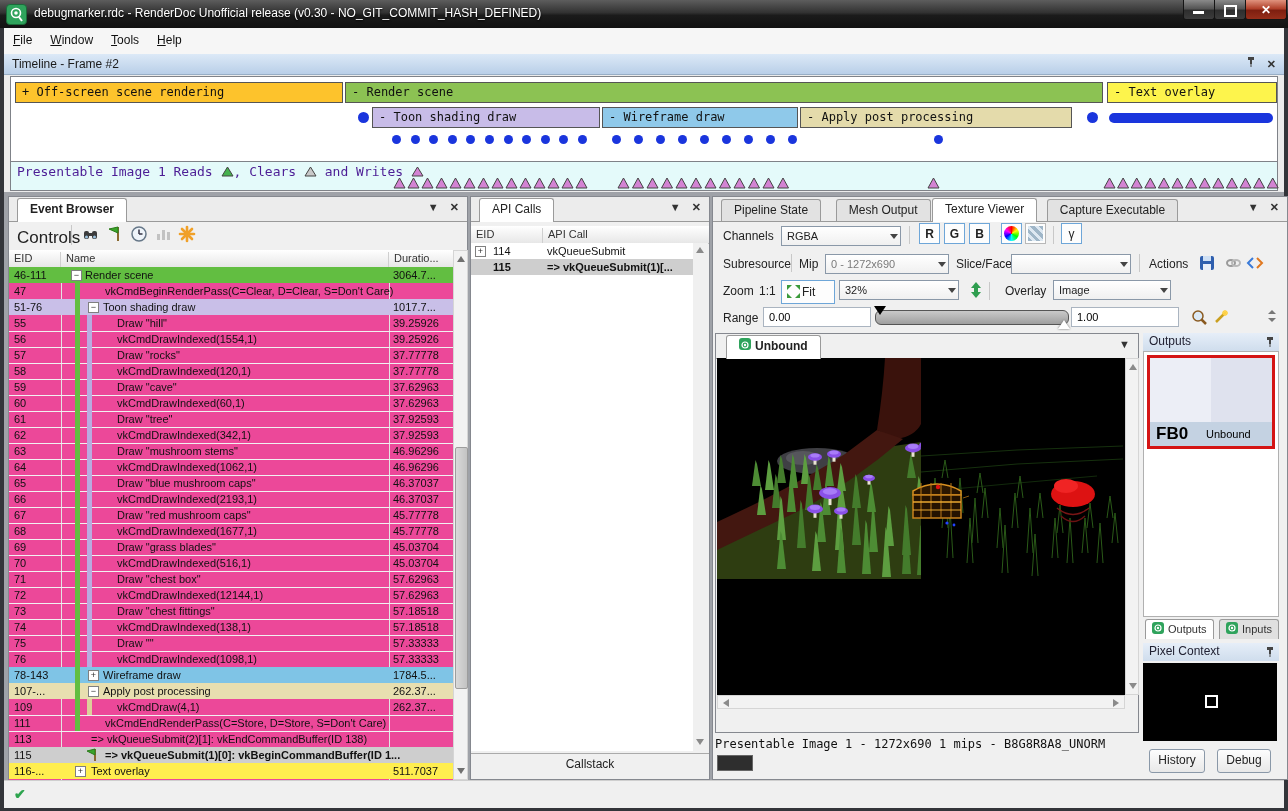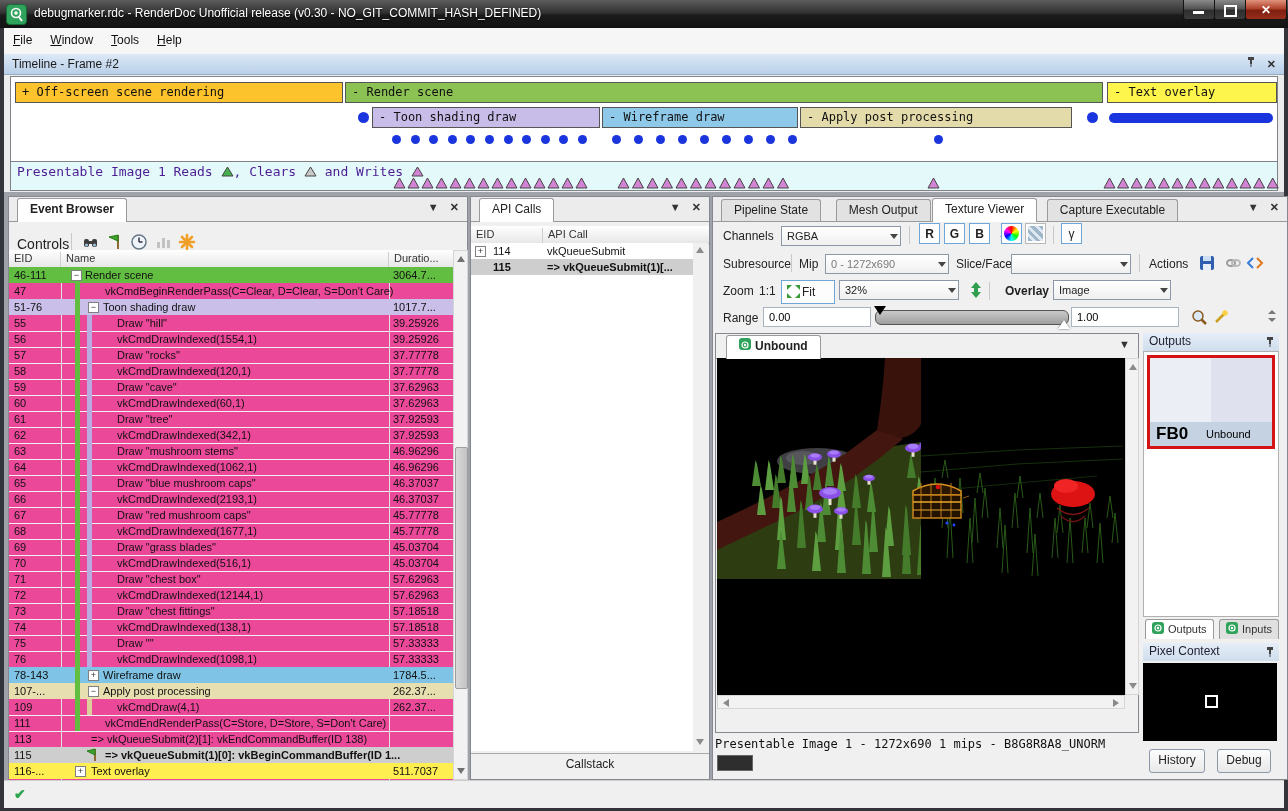--- a/index.html
+++ b/index.html
@@ -44,21 +44,21 @@
   #ev-panel{left:4px;top:4px;width:460px;height:584px;}
   #api-panel{left:466px;top:4px;width:240px;height:584px;}
   #tv-panel{left:708px;top:4px;width:576px;height:584px;}
   .tabstrip{position:absolute;left:0;top:0;width:100%;height:24px;border-bottom:1px solid #9a9a9a;background:#ececec;}
   .tab{position:absolute;top:2px;height:21px;padding:0 12px;font-size:12px;line-height:21px;
     border:1px solid #9a9a9a;border-bottom:none;border-radius:3px 3px 0 0;background:#e2e2e2;color:#222;}
   .tab.active{background:#fff;height:23px;top:1px;z-index:2;}
   .dockbtns{position:absolute;top:4px;right:8px;font-size:11px;color:#333;}
   .dockbtns span{margin-left:8px;}
   
-  #ev-controls{position:absolute;left:0;top:25px;width:100%;height:26px;font-size:14px;color:#222;margin-top:8px;}
+  #ev-controls{position:absolute;left:0;top:25px;width:100%;height:26px;font-size:17px;color:#222;}
   .icon16{display:inline-block;width:18px;height:18px;vertical-align:middle;margin:0 3px;}
   .thead{position:absolute;height:17px;background:linear-gradient(#fff,#e7e7e7);
     border-bottom:1px solid #bfbfbf;font-size:11px;color:#333;}
   .thead .col{position:absolute;top:2px;padding-left:5px;border-right:1px solid #cfcfcf;height:15px;box-sizing:border-box;}
   #ev-rows{position:absolute;left:0;top:70px;width:444px;height:513px;overflow:hidden;background:#ec4899;}
   .ev-row{position:absolute;left:0;width:444px;height:16px;font-size:11px;color:#111;border-bottom:1px solid #f1f1f1;}
   .ev-eid{position:absolute;left:5px;top:2px;}
   .ev-name{position:absolute;top:2px;white-space:nowrap;}
   .ev-dur{position:absolute;left:384px;top:2px;}
   .guide{position:absolute;top:0;width:5px;height:16px;}
@@ -632,21 +632,21 @@
         </div>
         <span class="icon16" style="position:absolute;left:252px;top:2px;">
           <svg width="16" height="18">
               <g fill="#2f9e4f">
                 <polygon points="8,1 13,7 3,7"></polygon>
                 <rect x="6" y="7" width="4" height="4"></rect>
                 <polygon points="8,17 13,11 3,11"></polygon>
               </g>
             </svg></span>
         <span class="toolsep" style="left:276px;"></span>
-        <span class="tv-label abs" style="left:292px;top:5px;font-weight:bold;">Overlay</span>
+        <span class="tv-label abs" style="left:292px;top:5px;">Overlay</span>
         <div class="combo" style="left:340px;top:1px;width:118px;">
           <span>Image</span><span class="arr"></span>
         </div>
       </div>
 
       <div class="abs" style="left:0;top:108px;width:574px;height:28px;">
         <span class="tv-label abs" style="left:10px;top:6px;">Range</span>
         <div class="abs" style="left:50px;top:2px;width:108px;height:20px;background:#fff;border:1px solid #aab4c0;font-size:11px;line-height:19px;padding-left:5px;box-sizing:border-box;"><span>0.00</span></div>
         <div id="range-slider" style="left:162px;top:5px;width:192px;height:13px;">
           <span class="abs" style="left:-2px;top:-5px;width:0;height:0;border-left:6px solid transparent;border-right:6px solid transparent;border-top:9px solid #000;"></span>

